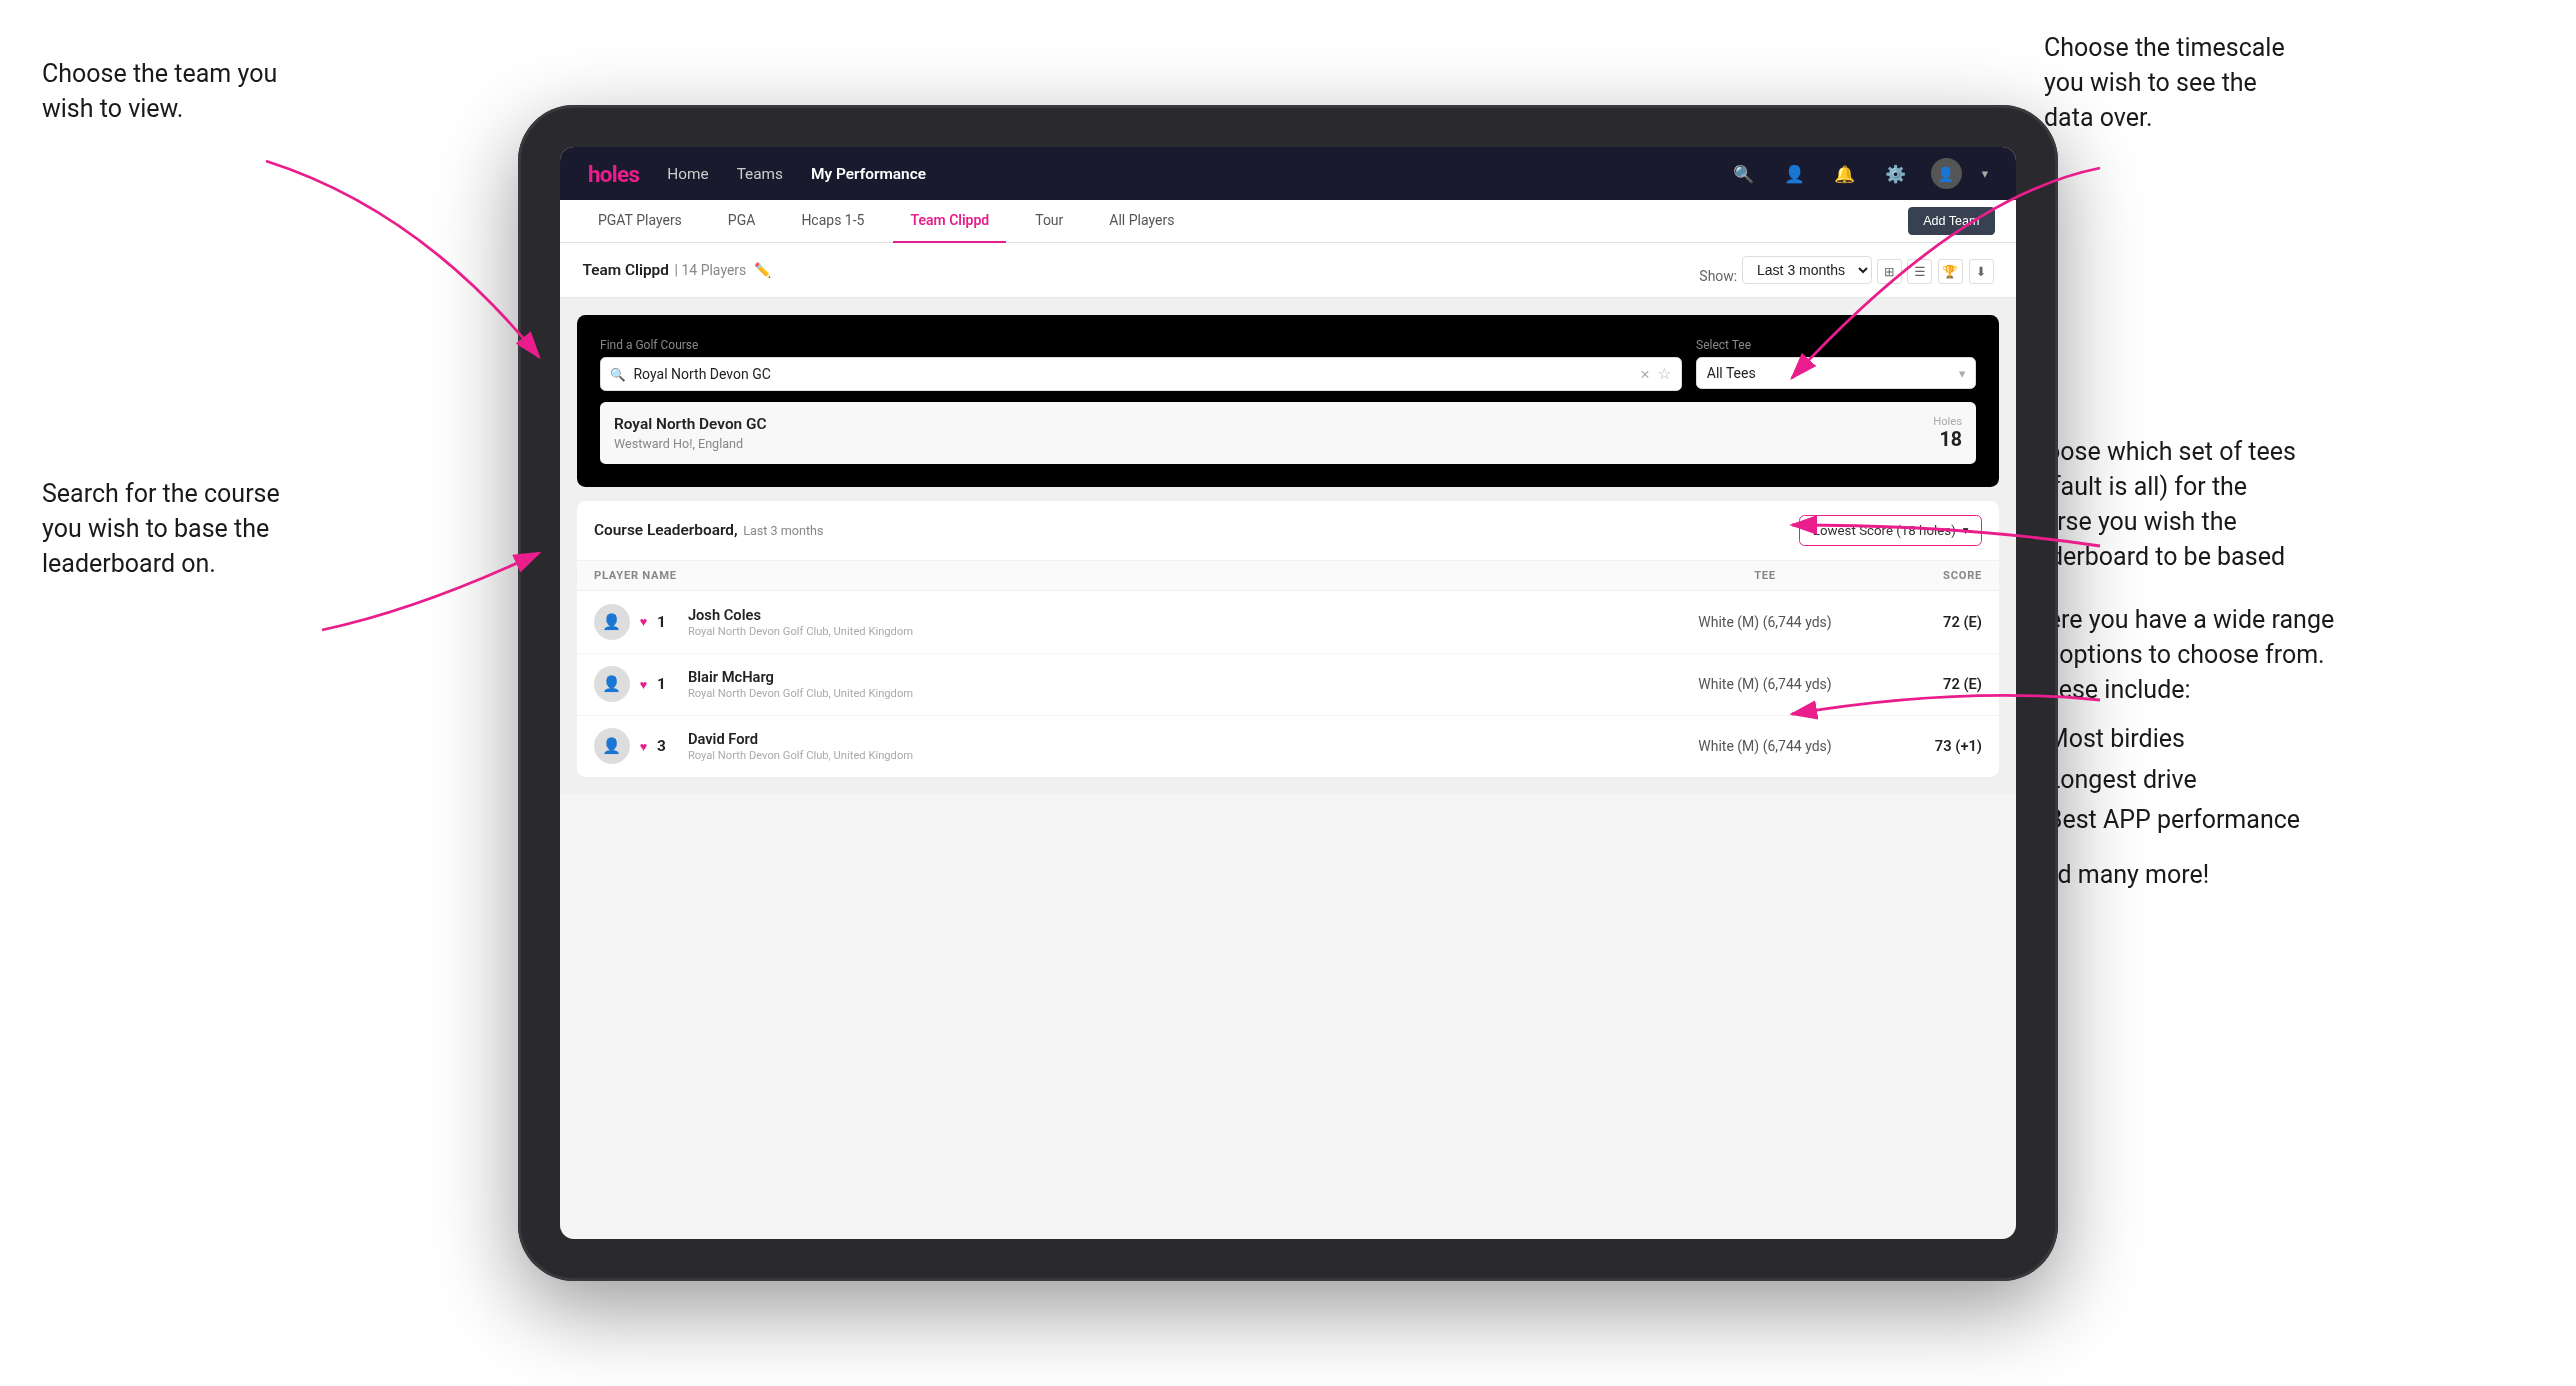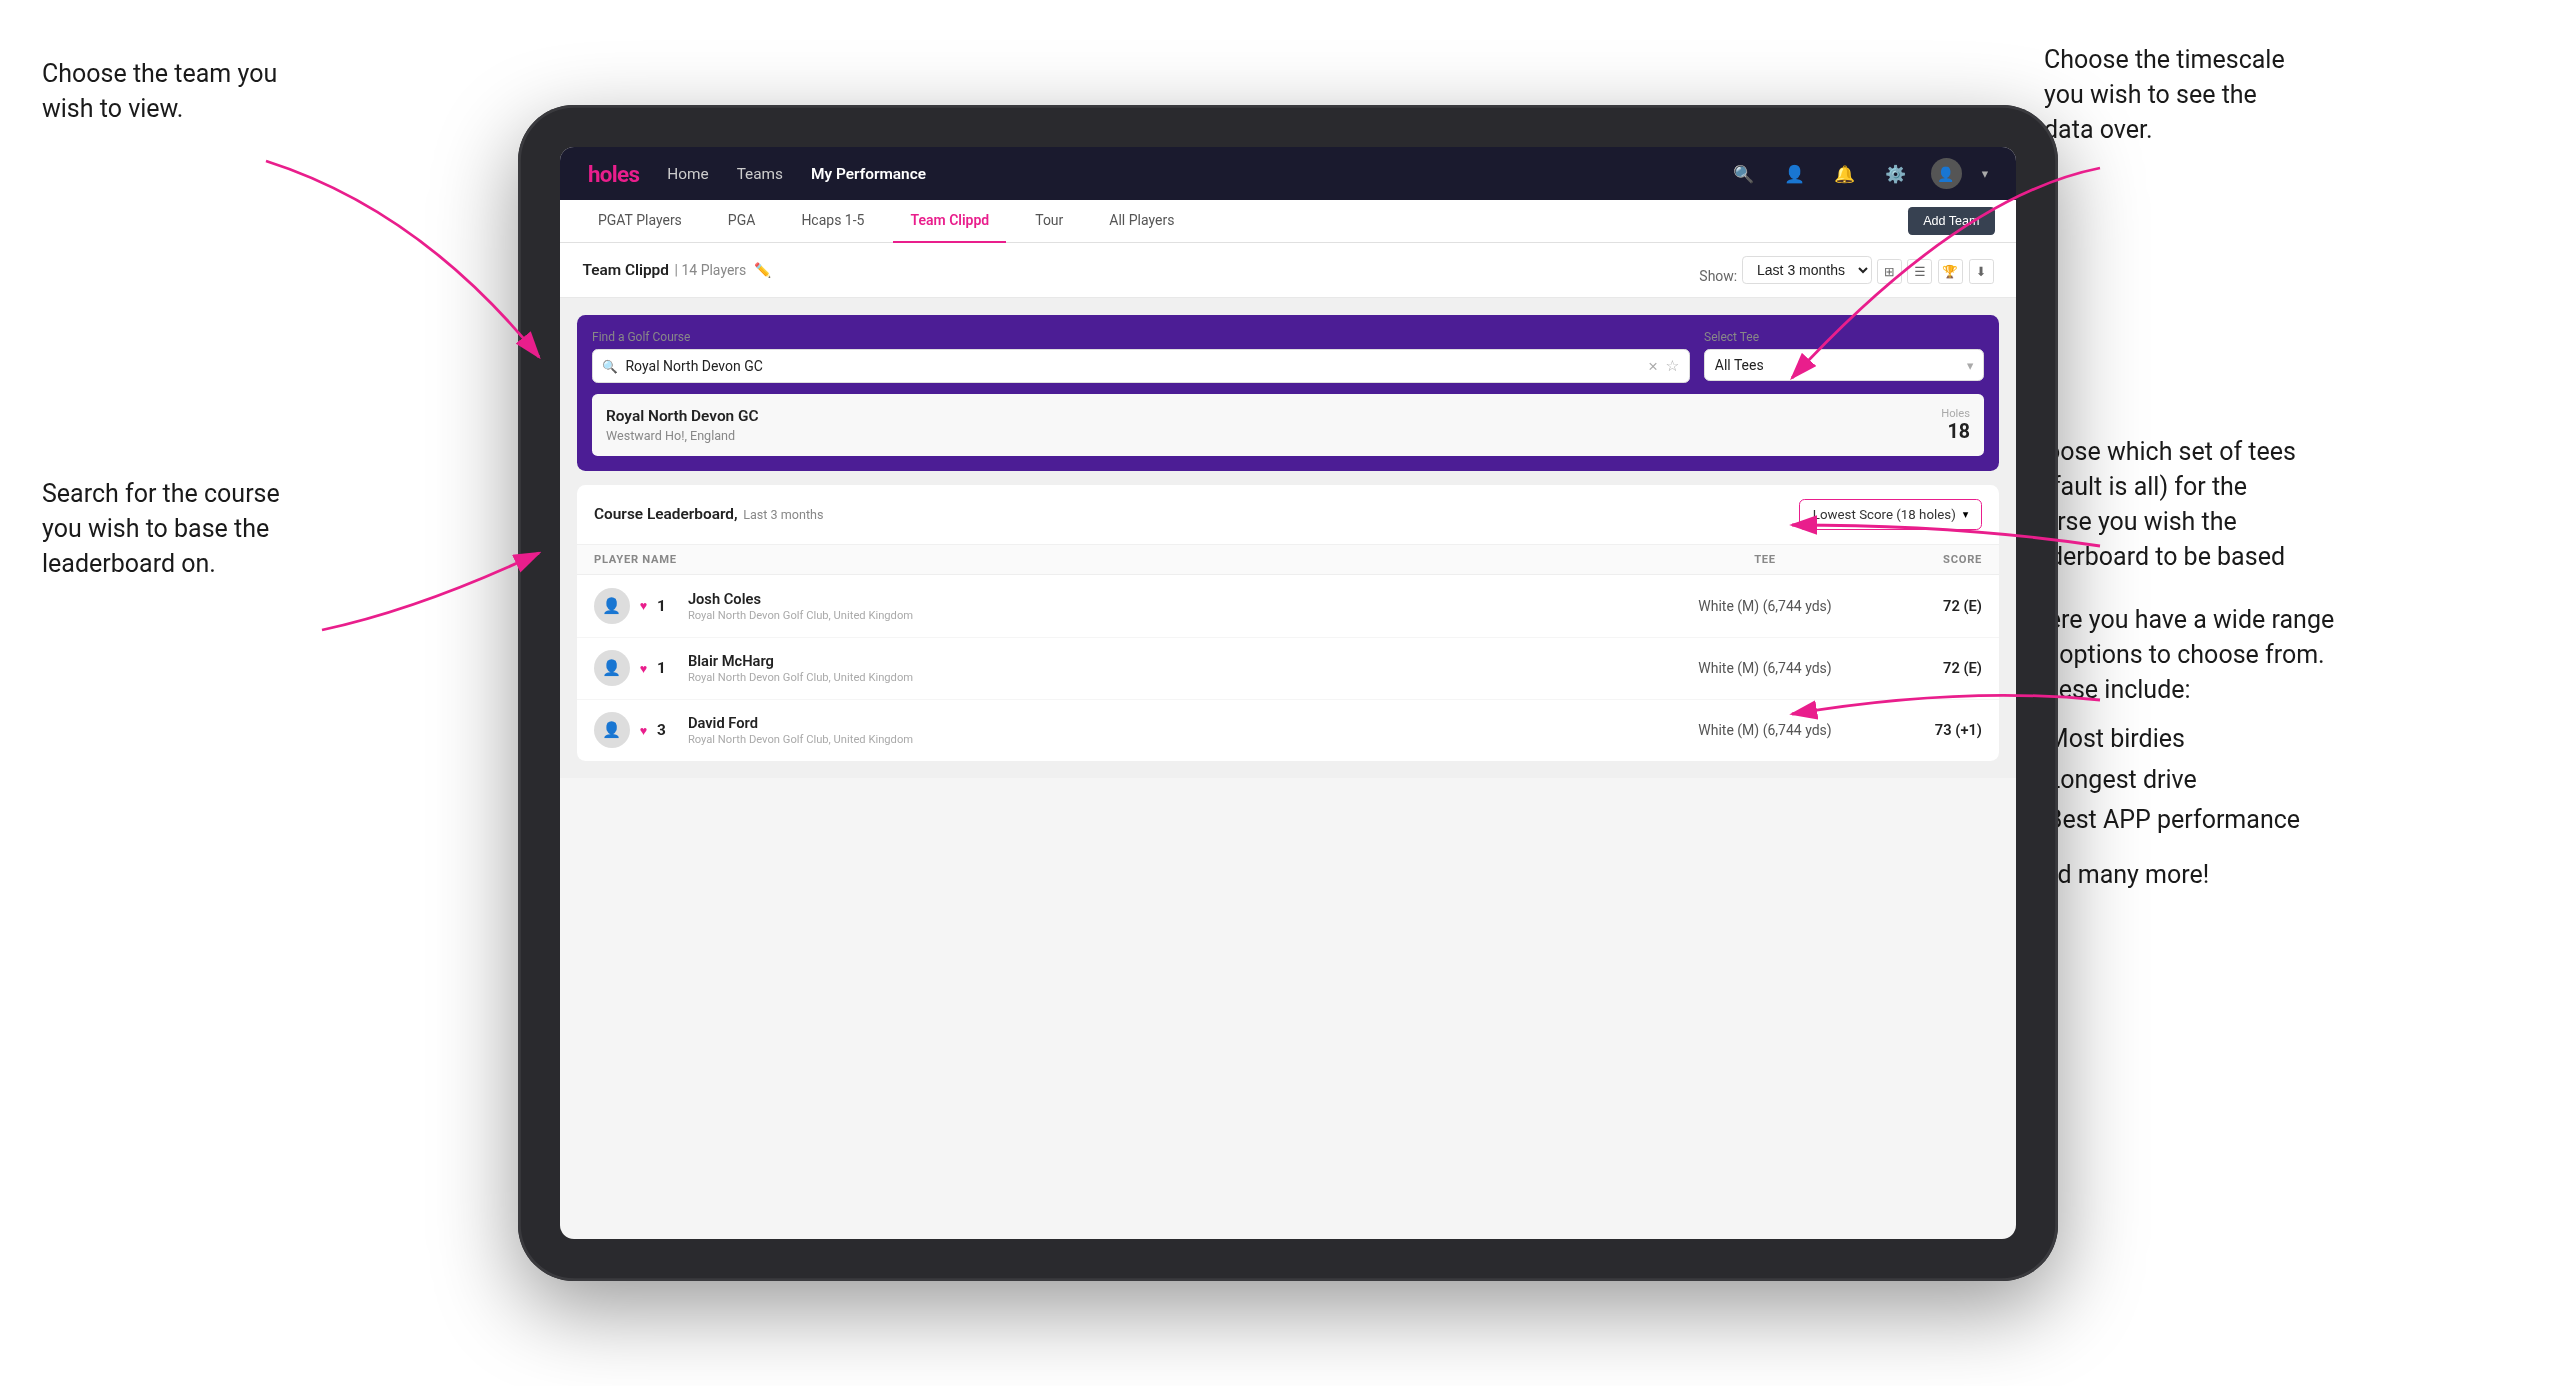--- a/index.html
+++ b/index.html
@@ -25,21 +25,21 @@
       top: 56px;
       left: 42px;
     }
 
     .annotation-search {
       top: 476px;
       left: 42px;
     }
 
     .annotation-top-right {
-      top: 42px;
+      top: 30px;
       right: 266px;
       text-align: left;
       max-width: 266px;
     }
 
     .annotation-tees {
       top: 434px;
       right: 266px;
       text-align: left;
       max-width: 294px;
@@ -253,23 +253,23 @@
 
     
     .main-content {
       background: #f0f0f0;
       padding: 17px;
       flex: 1;
     }
 
     
     .search-card {
-      background: #4c1d95;
+      background: #000000;
       border-radius: 8.4px;
-      padding: 15px;
+      padding: 23px;
       margin-bottom: 14px;
     }
 
     .search-card-top {
       display: flex;
       gap: 14px;
       margin-bottom: 11.2px;
     }
 
     .search-section {

